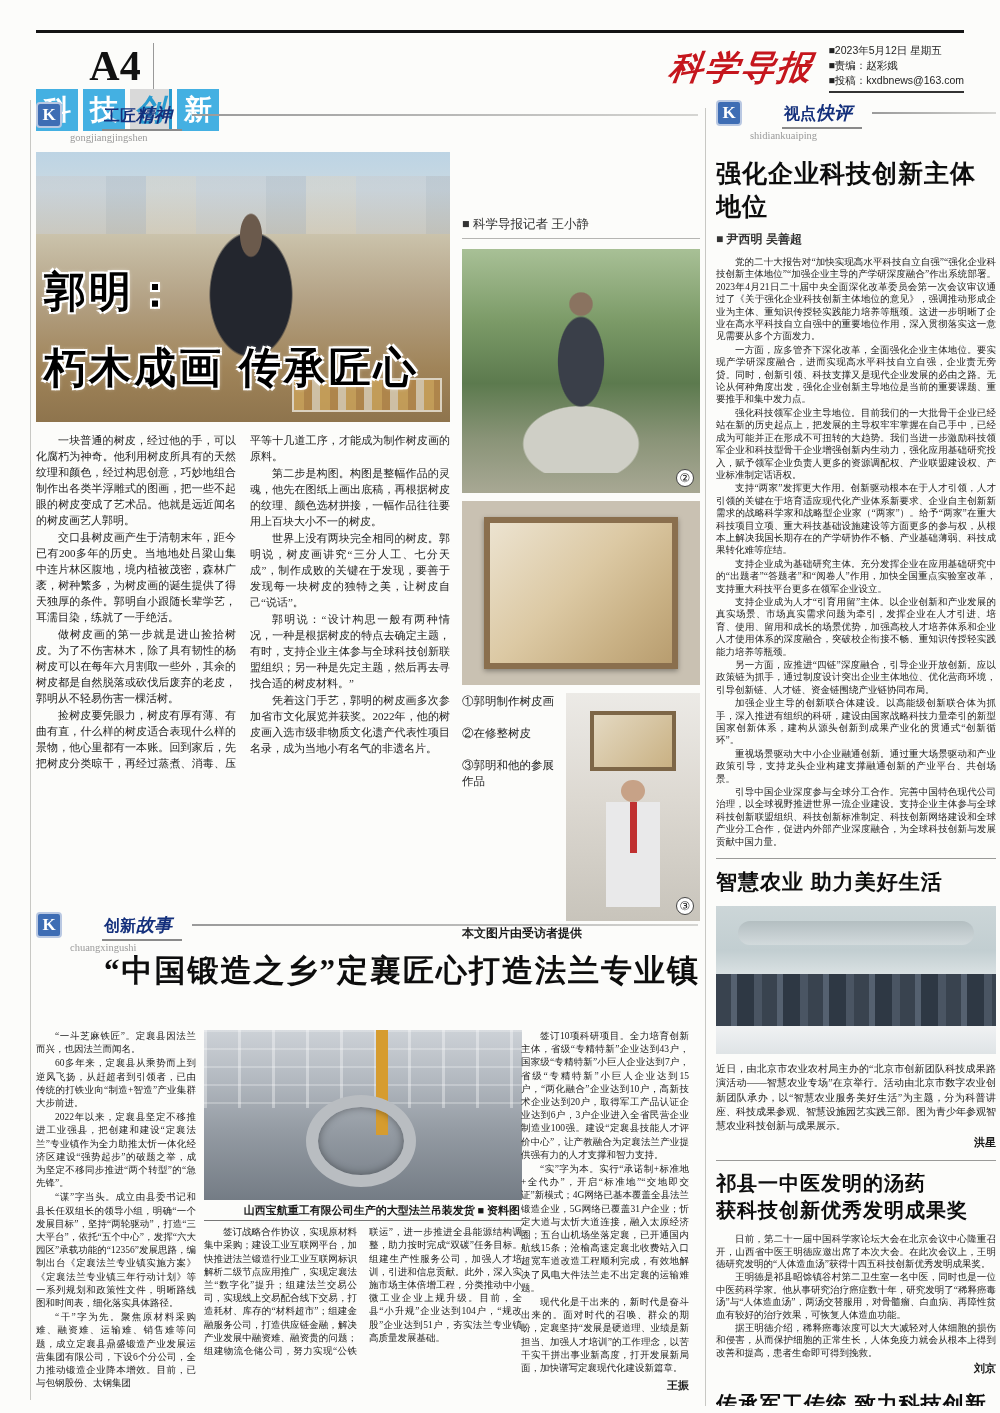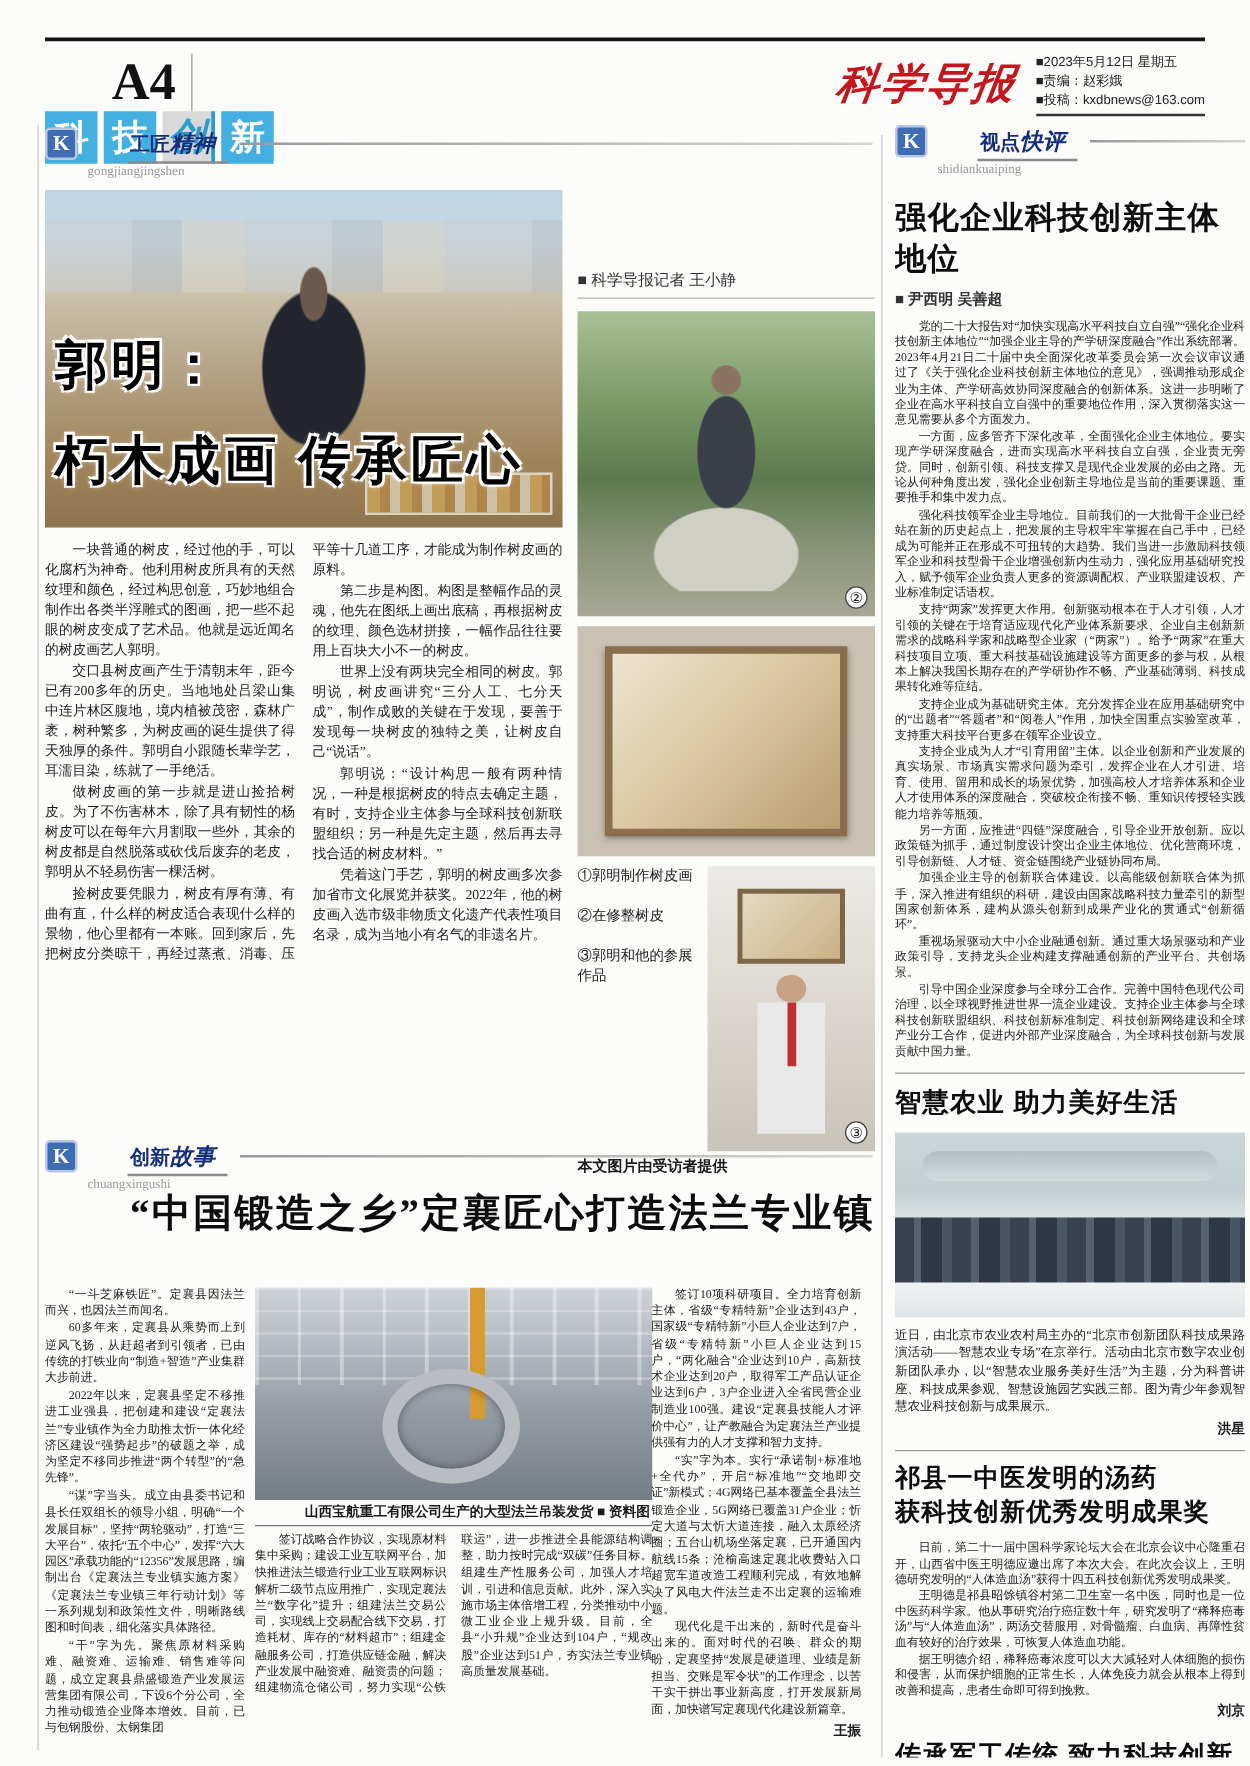--- a/index.html
+++ b/index.html
@@ -210,39 +210,39 @@
     <div class="story-caption">山西宝航重工有限公司生产的大型法兰吊装发货 ■ 资料图</div>
     <div class="story-under">
         <p>签订战略合作协议，实现原材料集中采购；建设工业互联网平台，加快推进法兰锻造行业工业互联网标识解析二级节点应用推广，实现定襄法兰“数字化”提升；组建法兰交易公司，实现线上交易配合线下交易，打造耗材、库存的“材料超市”；组建金融服务公司，打造供应链金融，解决产业发展中融资难、融资贵的问题；组建物流仓储公司，努力实现“公铁联运”，进一步推进全县能源结构调整，助力按时完成“双碳”任务目标。组建生产性服务公司，加强人才培训，引进和信息贡献。此外，深入实施市场主体倍增工程，分类推动中小微工业企业上规升级。目前，全县“小升规”企业达到104户，“规改股”企业达到51户，夯实法兰专业镇高质量发展基础。</p>
       </div>
   </div>
 
   <div class="story-col sc4">
     <div>
         <p>签订10项科研项目。全力培育创新主体，省级“专精特新”企业达到43户，国家级“专精特新”小巨人企业达到7户，省级“专精特新”小巨人企业达到15户，“两化融合”企业达到10户，高新技术企业达到20户，取得军工产品认证企业达到6户，3户企业进入全省民营企业制造业100强。建设“定襄县技能人才评价中心”，让产教融合为定襄法兰产业提供强有力的人才支撑和智力支持。</p>
         <p>“实”字为本。实行“承诺制+标准地+全代办”，开启“标准地”“交地即交证”新模式；4G网络已基本覆盖全县法兰锻造企业，5G网络已覆盖31户企业；忻定大道与太忻大道连接，融入太原经济圈；五台山机场坐落定襄，已开通国内航线15条；沧榆高速定襄北收费站入口超宽车道改造工程顺利完成，有效地解决了风电大件法兰走不出定襄的运输难题。</p>
-        <p>现代化是干出来的，新时代是奋斗出来的。面对时代的召唤、群众的期盼，定襄坚持“发展是硬道理、业绩是新担当、交账是军令状”的工作理念，以苦干实干拼出事业新高度，打开发展新局面，加快谱写定襄现代化建设新篇章。</p>
+        <p>现代化是干出来的，新时代是奋斗出来的。面对时代的召唤、群众的期盼，定襄坚持“发展是硬道理、业绩是新担当、加强人才培训”的工作理念，以苦干实干拼出事业新高度，打开发展新局面，加快谱写定襄现代化建设新篇章。</p>
       </div>
     <div class="author">王振</div>
   </div>
 
   <div class="rightcol">
     <div class="sec rc-sec">
       <div class="k-badge">K</div>
       <div class="sec-text">
         <div class="sec-row"><span>视点</span><span class="scripty">快评</span></div>
         <div class="sec-pinyin">shidiankuaiping</div>
       </div>
       <div class="sec-line"></div>
     </div>
 
     <div class="rc-headline">强化企业科技创新主体地位</div>
     <div class="rc-byline">■ 尹西明  吴善超</div>
     <div class="rc-body">
-        <p class="bp">党的二十大报告对“加快实现高水平科技自立自强”“强化企业科技创新主体地位”“加强企业主导的产学研深度融合”作出系统部署。2023年4月21日二十届中央全面深化改革委员会第一次会议审议通过了《关于强化企业科技创新主体地位的意见》，强调推动形成企业为主体、产学研高效协同深度融合的创新体系。这进一步明晰了企业在高水平科技自立自强中的重要地位作用，深入贯彻落实这一意见需要从多个方面发力。</p>
+        <p class="bp">党的二十大报告对“加快实现高水平科技自立自强”“强化企业科技创新主体地位”“加强企业主导的产学研深度融合”作出系统部署。2023年4月21日二十届中央全面深化改革委员会第一次会议审议通过了《关于强化企业科技创新主体地位的意见》，强调推动形成企业为主体、重知识传授轻实践能力培养等瓶颈。这进一步明晰了企业在高水平科技自立自强中的重要地位作用，深入贯彻落实这一意见需要从多个方面发力。</p>
         <p class="bp">一方面，应多管齐下深化改革，全面强化企业主体地位。要实现产学研深度融合，进而实现高水平科技自立自强，企业责无旁贷。同时，创新引领、科技支撑又是现代企业发展的必由之路。无论从何种角度出发，强化企业创新主导地位是当前的重要课题、重要推手和集中发力点。</p>
         <p class="bp">强化科技领军企业主导地位。目前我们的一大批骨干企业已经站在新的历史起点上，把发展的主导权牢牢掌握在自己手中，已经成为可能并正在形成不可扭转的大趋势。我们当进一步激励科技领军企业和科技型骨干企业增强创新内生动力，强化应用基础研究投入，赋予领军企业负责人更多的资源调配权、产业联盟建设权、产业标准制定话语权。</p>
         <p class="bp">支持“两家”发挥更大作用。创新驱动根本在于人才引领，人才引领的关键在于培育适应现代化产业体系新要求、企业自主创新新需求的战略科学家和战略型企业家（“两家”）。给予“两家”在重大科技项目立项、重大科技基础设施建设等方面更多的参与权，从根本上解决我国长期存在的产学研协作不畅、产业基础薄弱、科技成果转化难等症结。</p>
         <p class="bp">支持企业成为基础研究主体。充分发挥企业在应用基础研究中的“出题者”“答题者”和“阅卷人”作用，加快全国重点实验室改革，支持重大科技平台更多在领军企业设立。</p>
         <p class="bp">支持企业成为人才“引育用留”主体。以企业创新和产业发展的真实场景、市场真实需求问题为牵引，发挥企业在人才引进、培育、使用、留用和成长的场景优势，加强高校人才培养体系和企业人才使用体系的深度融合，突破校企衔接不畅、重知识传授轻实践能力培养等瓶颈。</p>
         <p class="bp">另一方面，应推进“四链”深度融合，引导企业开放创新。应以政策链为抓手，通过制度设计突出企业主体地位、优化营商环境，引导创新链、人才链、资金链围绕产业链协同布局。</p>
         <p class="bp">加强企业主导的创新联合体建设。以高能级创新联合体为抓手，深入推进有组织的科研，建设由国家战略科技力量牵引的新型国家创新体系，建构从源头创新到成果产业化的贯通式“创新循环”。</p>
         <p class="bp">重视场景驱动大中小企业融通创新。通过重大场景驱动和产业政策引导，支持龙头企业构建支撑融通创新的产业平台、共创场景。</p>
         <p class="bp">引导中国企业深度参与全球分工合作。完善中国特色现代公司治理，以全球视野推进世界一流企业建设。支持企业主体参与全球科技创新联盟组织、科技创新标准制定、科技创新网络建设和全球产业分工合作，促进内外部产业深度融合，为全球科技创新与发展贡献中国力量。</p>
       </div>

